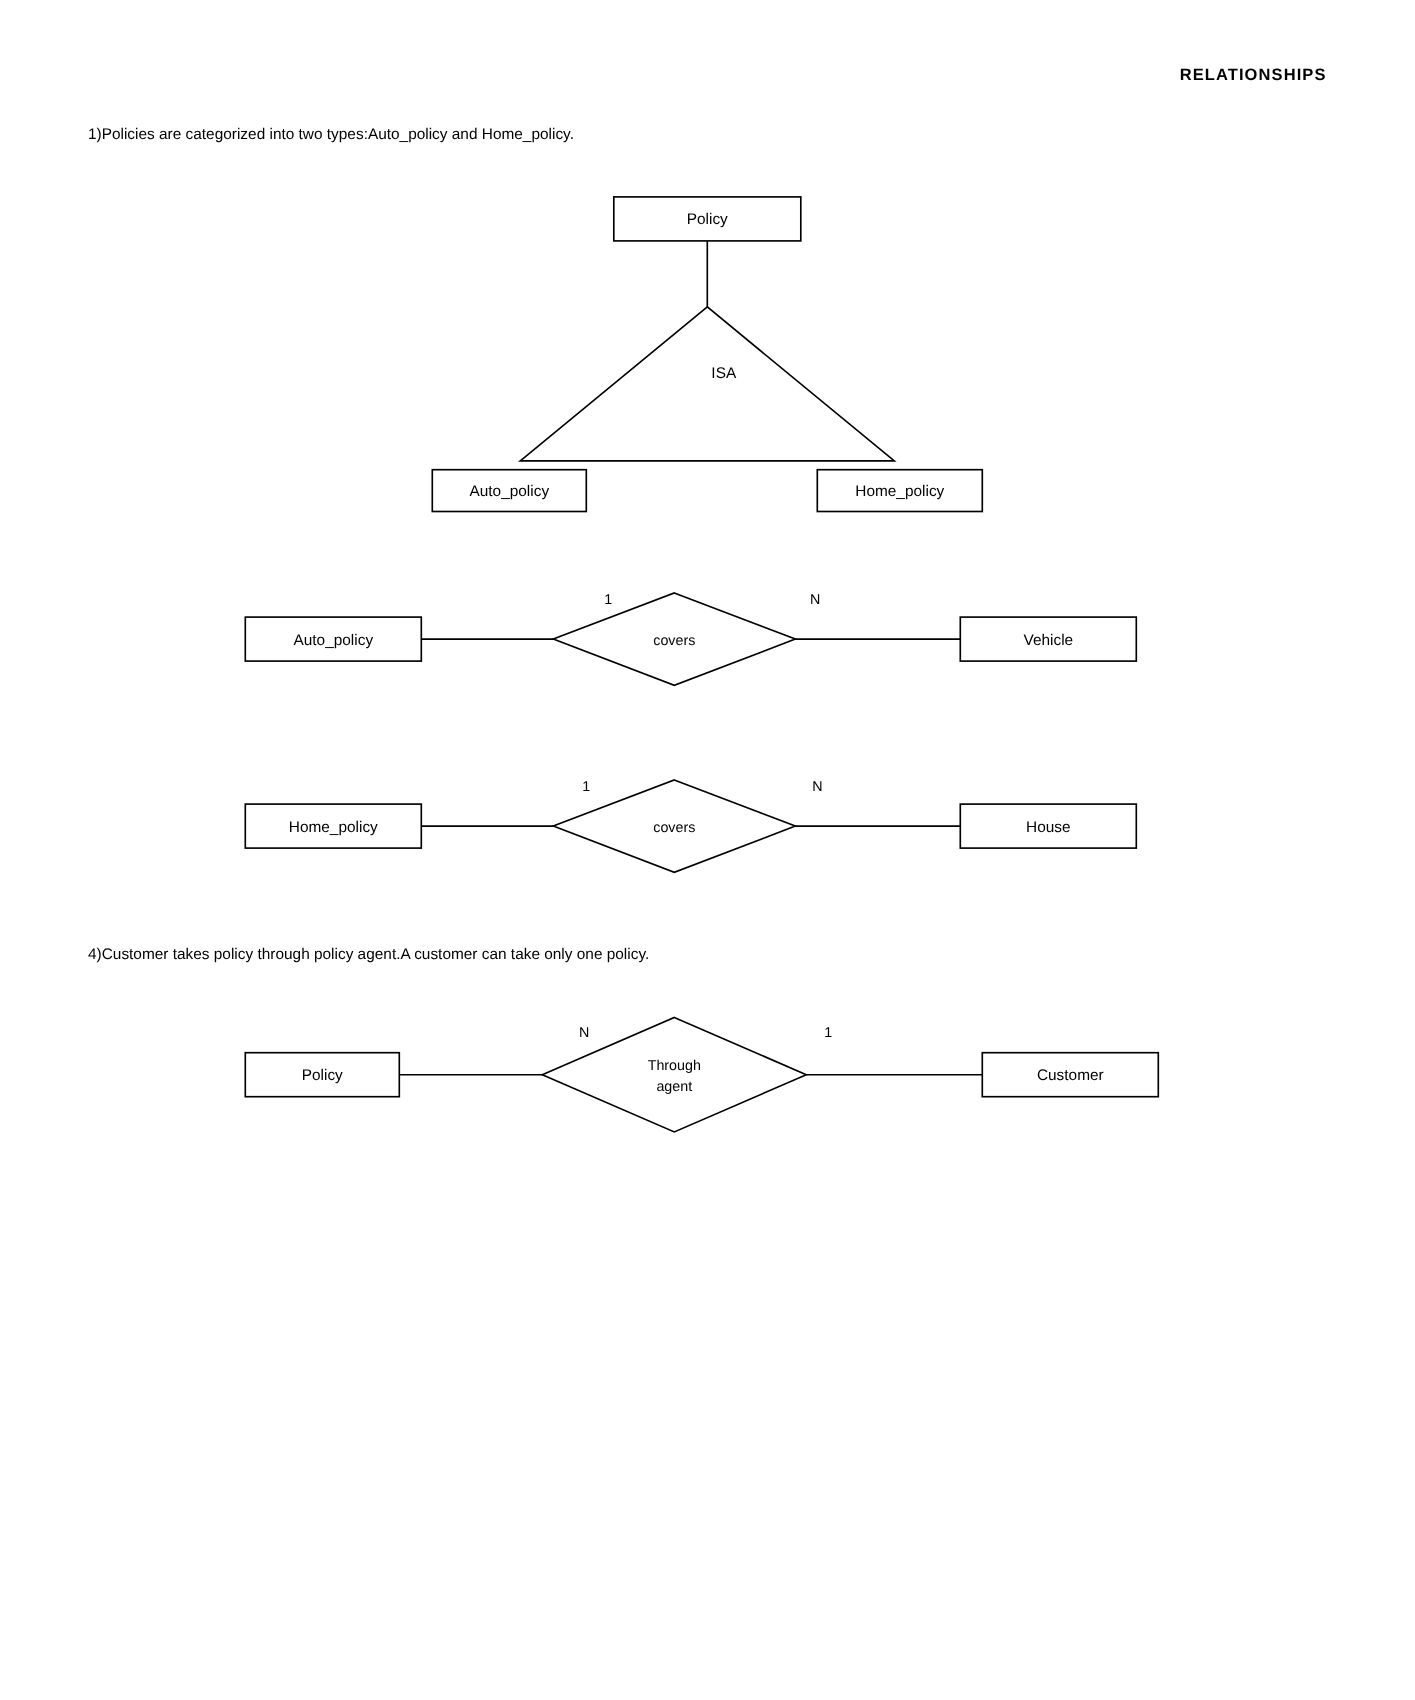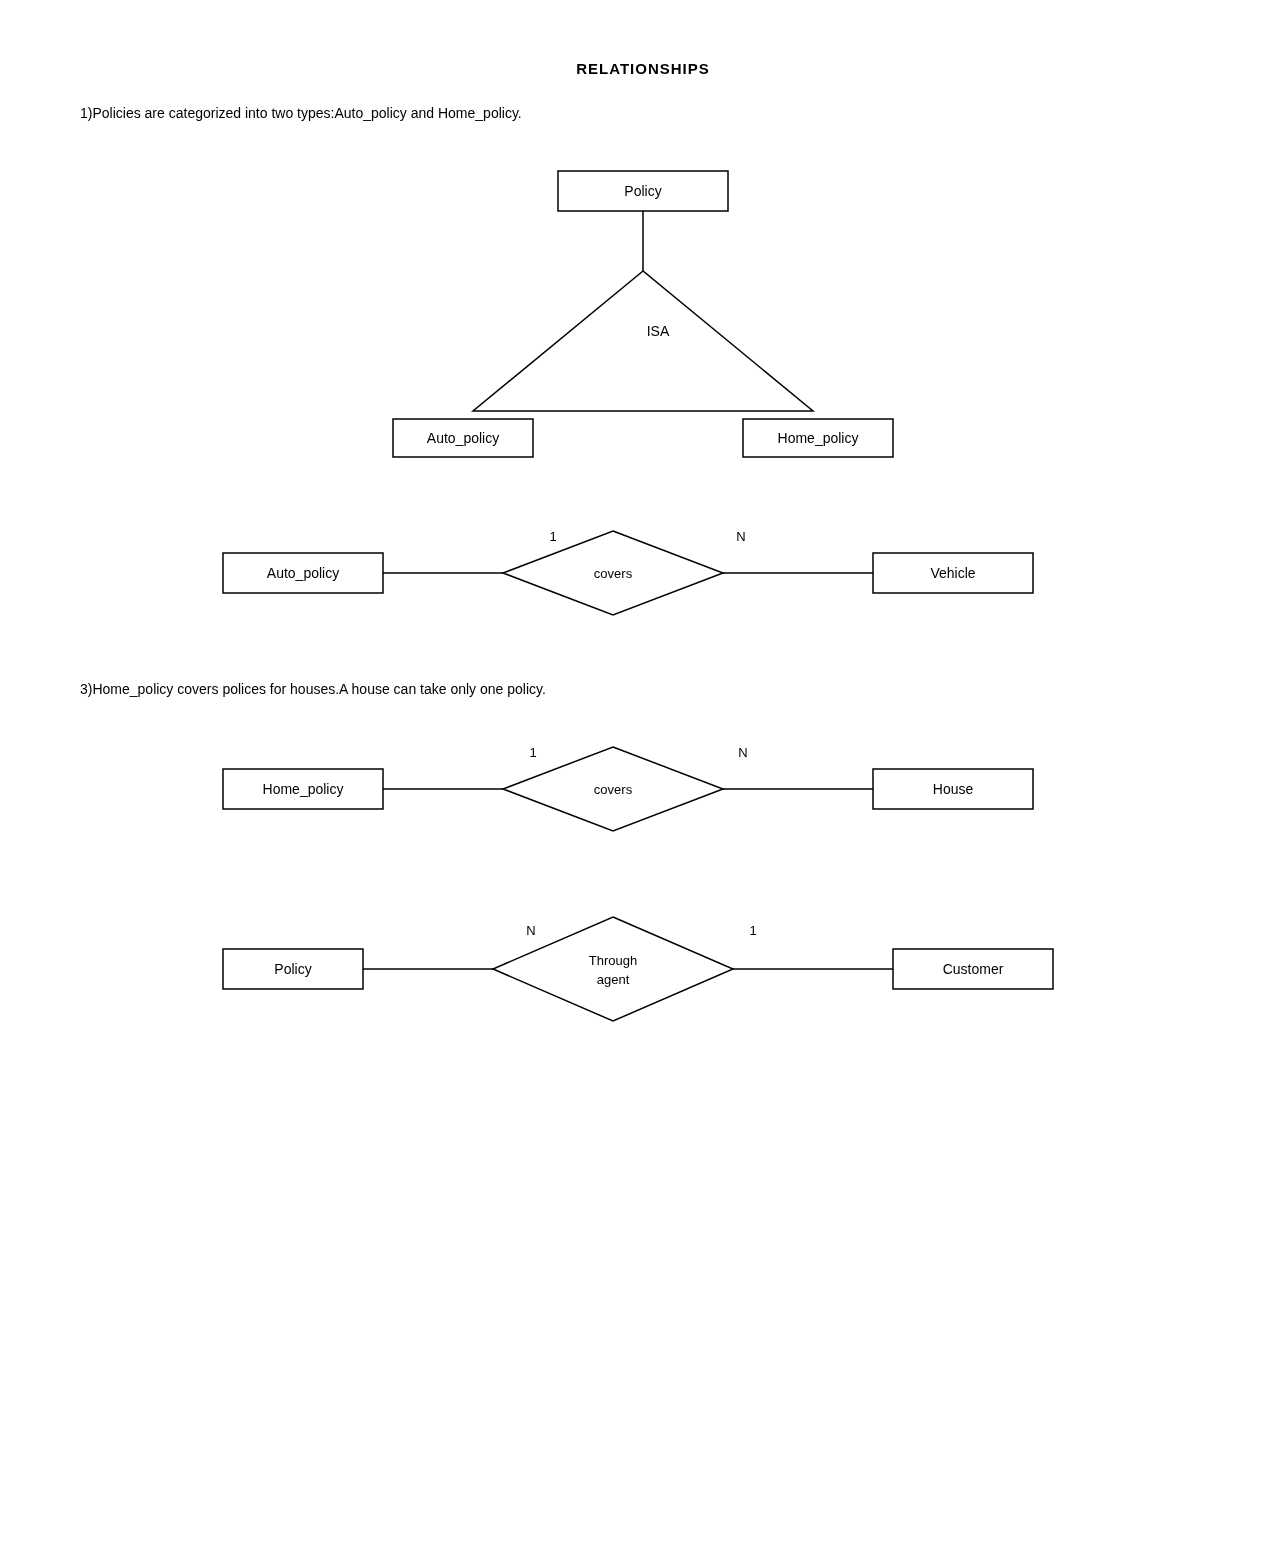--- a/index.html
+++ b/index.html
@@ -6,29 +6,29 @@
     body {
       background: #fff;
       font-family: Arial, sans-serif;
       font-size: 14px;
       color: #000;
       width: 1286px;
       min-height: 1545px;
       padding: 60px 80px;
     }
     .page-title {
-      text-align: center;
+      text-align: right;
       font-weight: bold;
       font-size: 15px;
       letter-spacing: 1px;
-      margin-bottom: 28px;
     }
     .description {
       font-size: 14px;
       margin-bottom: 30px;
+      margin-top: 36px;
     }
     .diagram-container {
       display: flex;
       justify-content: center;
       margin-bottom: 10px;
     }
     .section {
       margin-bottom: 40px;
     }
   </style>
@@ -80,21 +80,20 @@
 
       <line x1="530" y1="62" x2="680" y2="62" stroke="black" stroke-width="1.5"></line>
 
       <rect x="680" y="42" width="160" height="40" fill="white" stroke="black" stroke-width="1.5"></rect>
       <text x="760" y="67" text-anchor="middle" font-size="14" font-family="Arial">Vehicle</text>
     </svg>
   </div>
 </div>
 
 <div class="section">
-  <div class="description">3)Home_policy covers polices for houses.A house can take only one policy.</div>
 
   <div class="diagram-container">
     <svg width="900" height="130" viewBox="0 0 900 130">
 
       <rect x="30" y="42" width="160" height="40" fill="white" stroke="black" stroke-width="1.5"></rect>
       <text x="110" y="67" text-anchor="middle" font-size="14" font-family="Arial">Home_policy</text>
 
       <line x1="190" y1="62" x2="310" y2="62" stroke="black" stroke-width="1.5"></line>
 
       <text x="340" y="30" text-anchor="middle" font-size="13" font-family="Arial">1</text>
@@ -106,20 +105,21 @@
 
       <line x1="530" y1="62" x2="680" y2="62" stroke="black" stroke-width="1.5"></line>
 
       <rect x="680" y="42" width="160" height="40" fill="white" stroke="black" stroke-width="1.5"></rect>
       <text x="760" y="67" text-anchor="middle" font-size="14" font-family="Arial">House</text>
     </svg>
   </div>
 </div>
 
 <div class="section">
+  <div class="description">4)Customer takes policy through policy agent.A customer can take only one policy.</div>
 
   <div class="diagram-container">
     <svg width="900" height="150" viewBox="0 0 900 150">
 
       <rect x="30" y="52" width="140" height="40" fill="white" stroke="black" stroke-width="1.5"></rect>
       <text x="100" y="77" text-anchor="middle" font-size="14" font-family="Arial">Policy</text>
 
       <line x1="170" y1="72" x2="310" y2="72" stroke="black" stroke-width="1.5"></line>
 
       <text x="338" y="38" text-anchor="middle" font-size="13" font-family="Arial">N</text>

